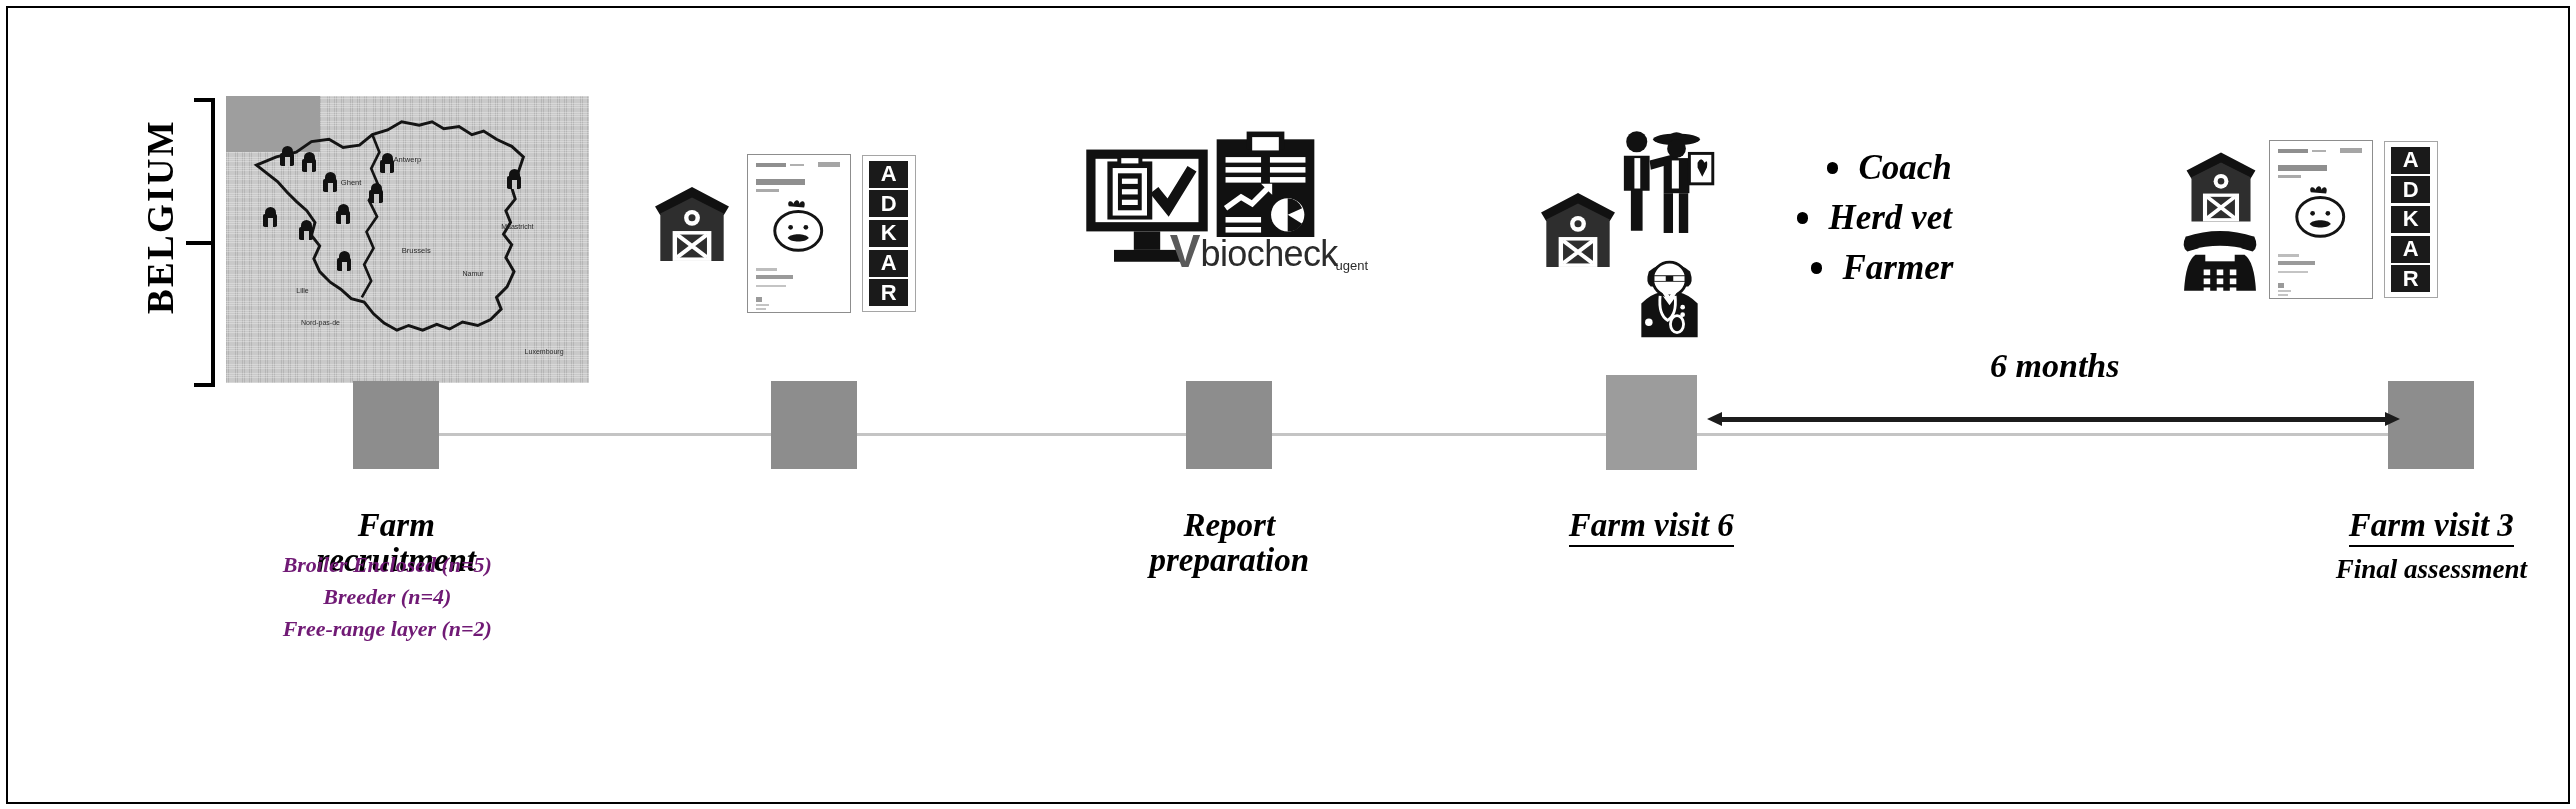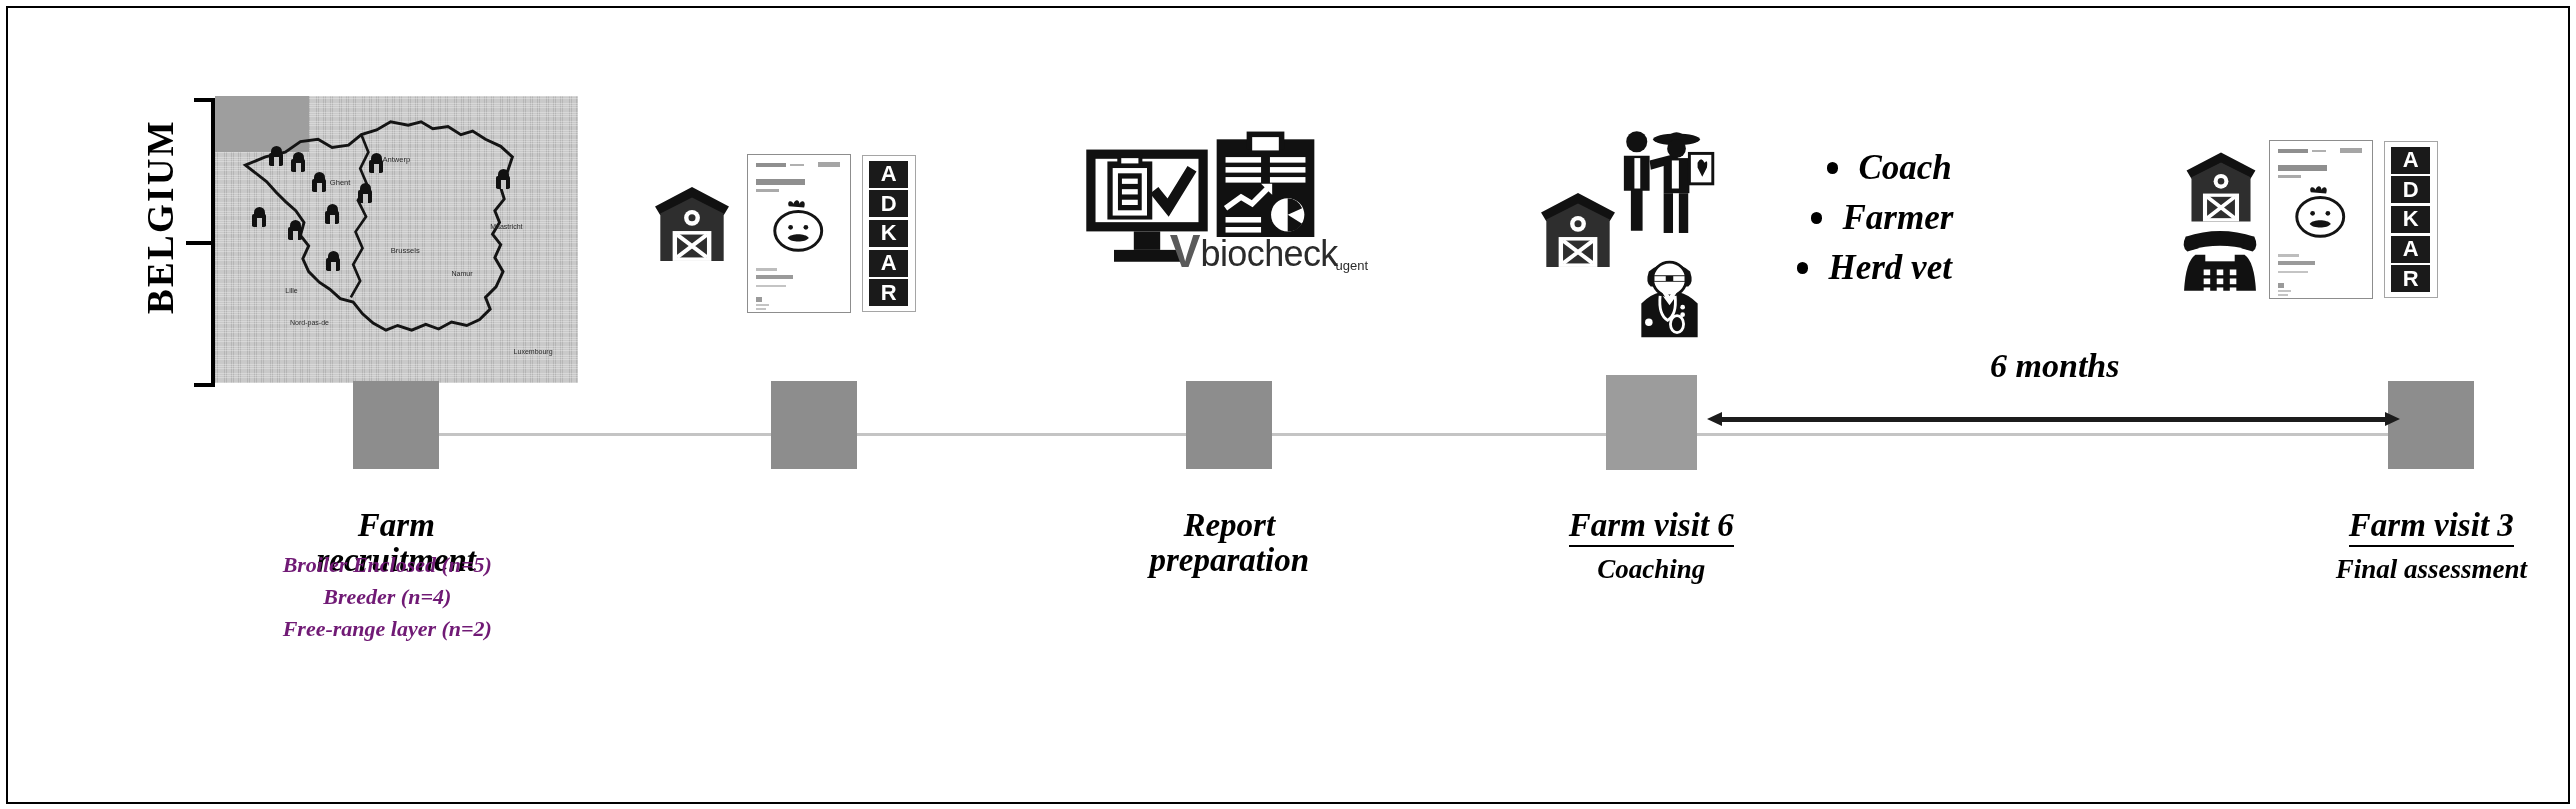--- a/index.html
+++ b/index.html
@@ -25,21 +25,21 @@
     text-align:center; color:#000; font-family:"Liberation Serif", serif;
   }
   #belgium-bracket{ position:absolute; left:62px; top:2.3px; width:41px; height:289px; }
   #belgium-bracket .v{ position:absolute; left:24.6px; top:0; width:4.1px; height:100%; background:#000; }
   #belgium-bracket .t{ position:absolute; left:7.6px; top:0; width:21px; height:4.1px; background:#000; }
   #belgium-bracket .b{ position:absolute; left:7.6px; bottom:0; width:21px; height:4.1px; background:#000; }
   #belgium-bracket .m{ position:absolute; left:-1.2px; top:143px; width:27px; height:4.1px; background:#000; }
 
   
   #belgium-map{
-    position:absolute; left:207px; top:88px; width:363px; height:287px;
+    position:absolute; left:218px; top:88px; width:363px; height:287px;
     background:#c9c9c9; overflow:hidden;padding-left:16px;
   }
   #belgium-map .sea{
     position:absolute; left:0; top:0; width:94px; height:56px; background:#9e9e9e;
   }
   #belgium-map .noise{
     position:absolute; inset:0;
     background-image:
       repeating-linear-gradient(0deg, rgba(255,255,255,.28) 0 0.6px, rgba(0,0,0,0) 0.6px 1.8px),
       repeating-linear-gradient(90deg, rgba(0,0,0,.10) 0 0.6px, rgba(0,0,0,0) 0.6px 2.3px);
@@ -364,27 +364,27 @@
         <circle cx="64" cy="70" r="2.5" fill="#fff"></circle>
       </svg>
     </div>
   </div>
 
   <div id="actor-list">
     <div class="row r0">
       <span class="dot"></span>
       <span class="txt">Coach</span>
     </div>
+    <div class="row r2">
+      <span class="dot"></span>
+      <span class="txt">Herd vet</span>
+    </div>
     <div class="row r1">
       <span class="dot"></span>
       <span class="txt">Farmer</span>
-    </div>
-    <div class="row r2">
-      <span class="dot"></span>
-      <span class="txt">Herd vet</span>
     </div>
   </div>
 
   <div class="icon-group" style="left:2172px;top:132px;">
     <div class="barn" style="position:absolute;left:0;top:5.8px;">
       <svg width="82" height="82" viewBox="0 0 100 100">
         <path d="M50 8 L92 30 L86 40 L50 21 L14 40 L8 30 Z" fill="#111"></path>
         <path d="M14 38 L50 20 L86 38 L86 92 L14 92 Z" fill="#2e2e2e"></path>
         <circle cx="50" cy="43" r="9" fill="#fff"></circle>
           <circle cx="50" cy="43" r="4" fill="#2e2e2e"></circle>
@@ -467,21 +467,20 @@
   </div>
 
 
   <div class="stage-cap" style="left:1087px;top:500px;width:269px;">
     <div class="title">Report
 preparation</div>
   </div>
 
   <div class="stage-cap" style="left:1509px;top:500px;width:269px;">
     <div class="title underlined"><span>Farm visit 6</span></div>
-    <div class="sub">Coaching</div>
   </div>
 
   <div class="stage-cap" style="left:2289px;top:500px;width:269px;">
     <div class="title underlined"><span>Farm visit 3</span></div>
     <div class="sub">Final assessment</div>
   </div>
 
 </div>
 
 

